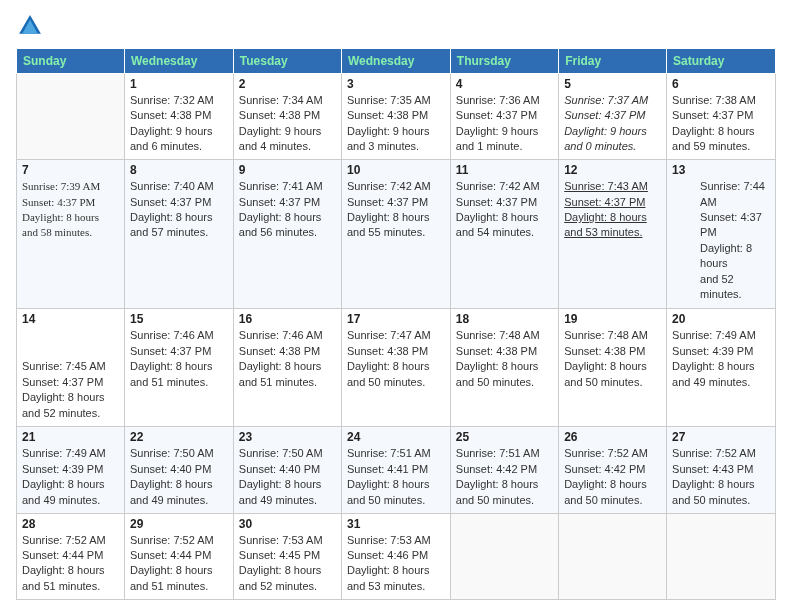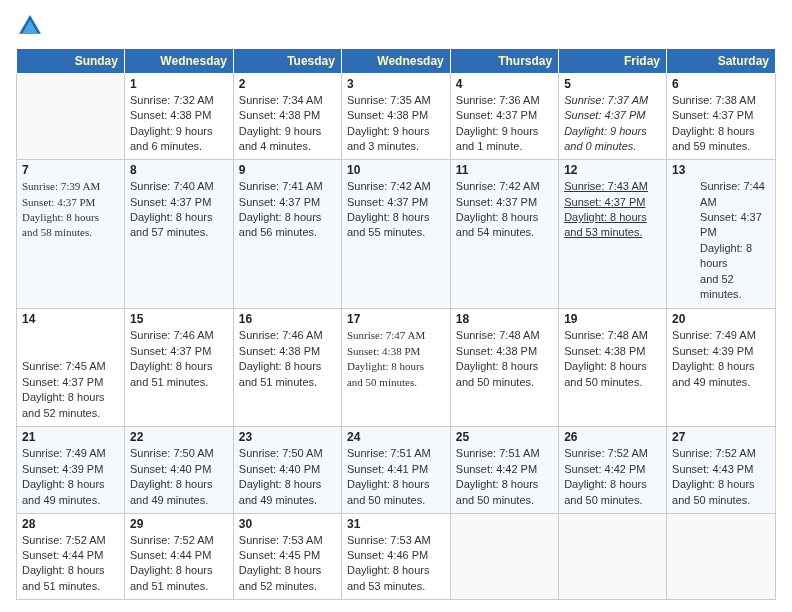--- a/index.html
+++ b/index.html
@@ -60,22 +60,22 @@
       font-size: 13px;
       color: #555;
     }
     .calendar-table {
       width: 100%;
       border-collapse: collapse;
       flex: 1;
     }
     .calendar-table th {
       background-color: #2e6db4;
-      color: #fef9c3;
-      text-align: right;
+      color: #86efac;
+      text-align: left;
       padding: 5px 6px;
       font-size: 12px;
       font-weight: bold;
       border: 1px solid #fff;
     }
     .calendar-table td {
       border: 1px solid #ccc;
       vertical-align: top;
       padding: 3px 5px;
       width: 110px;
@@ -250,21 +250,21 @@
           </td>
           <td>
             <span class="day-number">16</span>
             <div class="day-info" style="white-space: pre-line;">Sunrise: 7:46 AM
 Sunset: 4:38 PM
 Daylight: 8 hours
 and 51 minutes.</div>
           </td>
           <td>
             <span class="day-number">17</span>
-            <div class="day-info" style="white-space: pre-line; font-family: Liberation Serif, serif;">Sunrise: 7:47 AM
+            <div class="day-info" style="white-space: pre-line;">Sunrise: 7:47 AM
 Sunset: 4:38 PM
 Daylight: 8 hours
 and 50 minutes.</div>
           </td>
           <td>
             <span class="day-number">18</span>
             <div class="day-info" style="white-space: pre-line;">Sunrise: 7:48 AM
 Sunset: 4:38 PM
 Daylight: 8 hours
 and 50 minutes.</div>

